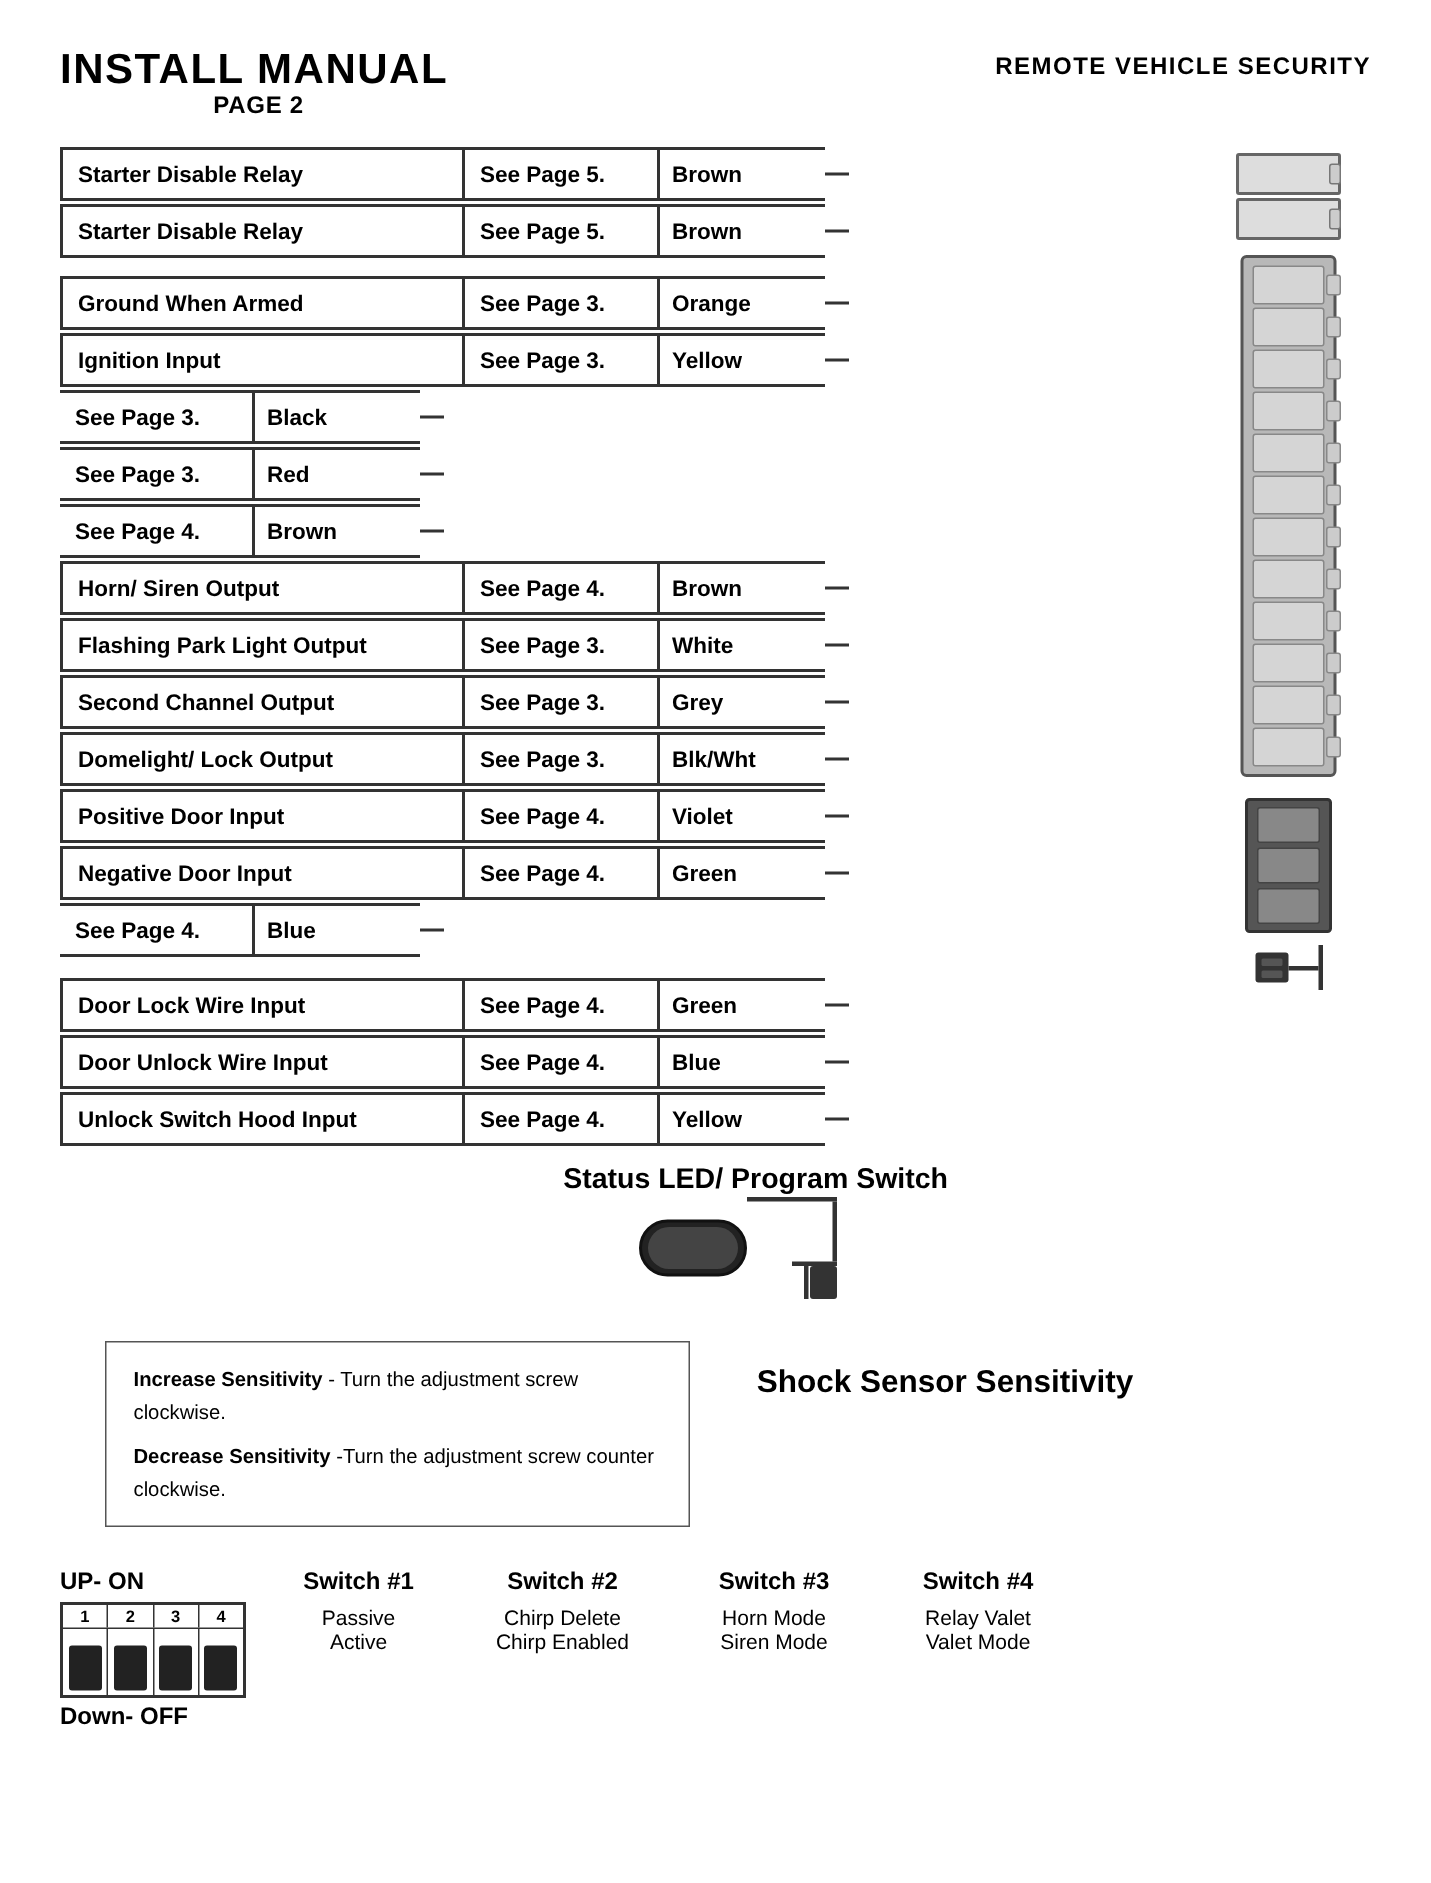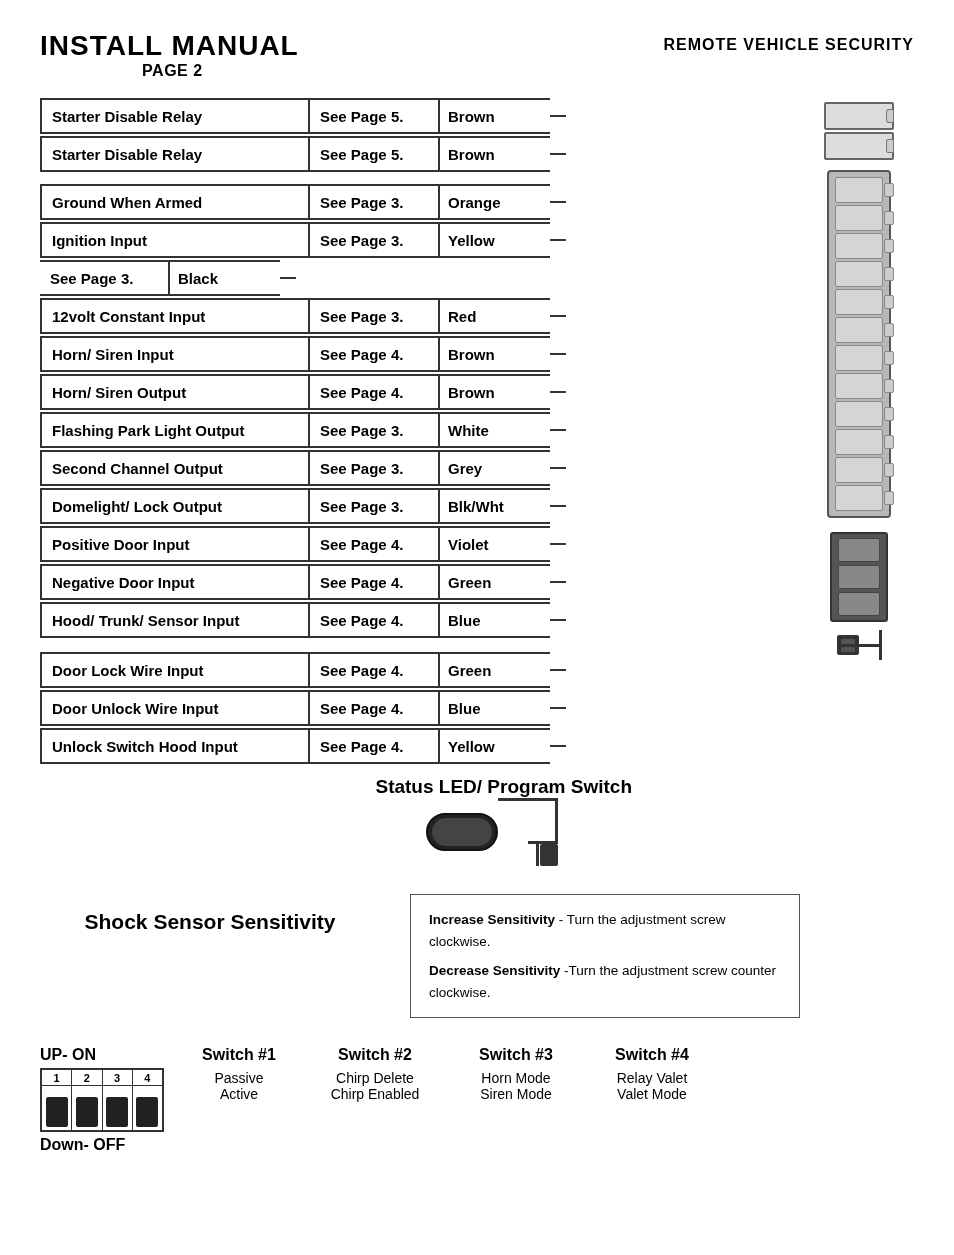--- a/index.html
+++ b/index.html
@@ -134,27 +134,25 @@
         <div class="wire-page">See Page 3.</div>
         <div class="wire-color" style="font-weight:bold;">Yellow</div>
         <div style="width:16px;height:2px;background:#333;align-self:center;"></div>
       </div>
       <div style="display:flex;flex-direction:row;align-items:center;margin-bottom:2px;">
         <div class="wire-page">See Page 3.</div>
         <div class="wire-color" style="font-weight:bold;">Black</div>
         <div style="width:16px;height:2px;background:#333;align-self:center;"></div>
       </div>
       <div style="display:flex;flex-direction:row;align-items:center;margin-bottom:2px;">
-        <div class="wire-label">12volt Constant Input</div>
         <div class="wire-page">See Page 3.</div>
         <div class="wire-color" style="font-weight:bold;">Red</div>
         <div style="width:16px;height:2px;background:#333;align-self:center;"></div>
       </div>
       <div style="display:flex;flex-direction:row;align-items:center;margin-bottom:2px;">
-        <div class="wire-label">Horn/ Siren Input</div>
         <div class="wire-page">See Page 4.</div>
         <div class="wire-color" style="font-weight:bold;">Brown</div>
         <div style="width:16px;height:2px;background:#333;align-self:center;"></div>
       </div>
       <div style="display:flex;flex-direction:row;align-items:center;margin-bottom:2px;">
         <div class="wire-label">Horn/ Siren Output</div>
         <div class="wire-page">See Page 4.</div>
         <div class="wire-color" style="font-weight:bold;">Brown</div>
         <div style="width:16px;height:2px;background:#333;align-self:center;"></div>
       </div>
@@ -182,21 +180,20 @@
         <div class="wire-color" style="font-weight:bold;">Violet</div>
         <div style="width:16px;height:2px;background:#333;align-self:center;"></div>
       </div>
       <div style="display:flex;flex-direction:row;align-items:center;margin-bottom:2px;">
         <div class="wire-label">Negative Door Input</div>
         <div class="wire-page">See Page 4.</div>
         <div class="wire-color" style="font-weight:bold;">Green</div>
         <div style="width:16px;height:2px;background:#333;align-self:center;"></div>
       </div>
       <div style="display:flex;flex-direction:row;align-items:center;margin-bottom:2px;">
-        <div class="wire-label">Hood/ Trunk/ Sensor Input</div>
         <div class="wire-page">See Page 4.</div>
         <div class="wire-color" style="font-weight:bold;">Blue</div>
         <div style="width:16px;height:2px;background:#333;align-self:center;"></div>
       </div>
 
       <div style="height:12px;"></div>
 
       <div style="display:flex;flex-direction:row;align-items:center;margin-bottom:2px;">
         <div class="wire-label">Door Lock Wire Input</div>
         <div class="wire-page">See Page 4.</div>
@@ -305,29 +302,29 @@
 
         <div style="align-self:flex-end;display:flex;flex-direction:row;align-items:center;">
           <div style="width:3px;height:22px;background:#333;"></div>
           <div style="width:18px;height:22px;background:#333;border-radius:2px;margin-left:1px;"></div>
         </div>
       </div>
     </div>
   </div>
 
   <div style="display:flex;flex-direction:row;align-items:flex-start;margin-bottom:28px;">
-    <div style="font-size:21px;font-weight:bold;width:340px;text-align:center;padding-top:16px;">Shock Sensor Sensitivity</div>
     <div style="border:1.5px solid #555;padding:14px 18px;width:390px;margin-left:30px;font-size:13.5px;line-height:1.6;">
       <div>
         <span style="font-weight:bold;">Increase Sensitivity</span><span> - Turn the adjustment screw clockwise.</span>
       </div>
       <div style="margin-top:8px;">
         <span style="font-weight:bold;">Decrease Sensitivity</span><span> -Turn the adjustment screw counter clockwise.</span>
       </div>
     </div>
+    <div style="font-size:21px;font-weight:bold;width:340px;text-align:center;padding-top:16px;">Shock Sensor Sensitivity</div>
   </div>
 
   <div style="display:flex;flex-direction:row;align-items:flex-start;margin-top:6px;">
 
     <div style="display:flex;flex-direction:column;align-items:flex-start;margin-right:30px;">
       <div style="font-size:16px;font-weight:bold;margin-bottom:4px;">UP- ON</div>
 
       <div style="border:2px solid #333;width:124px;height:64px;background:#fff;display:flex;flex-direction:column;overflow:hidden;">
 
         <div style="display:flex;flex-direction:row;height:16px;border-bottom:1px solid #333;">

